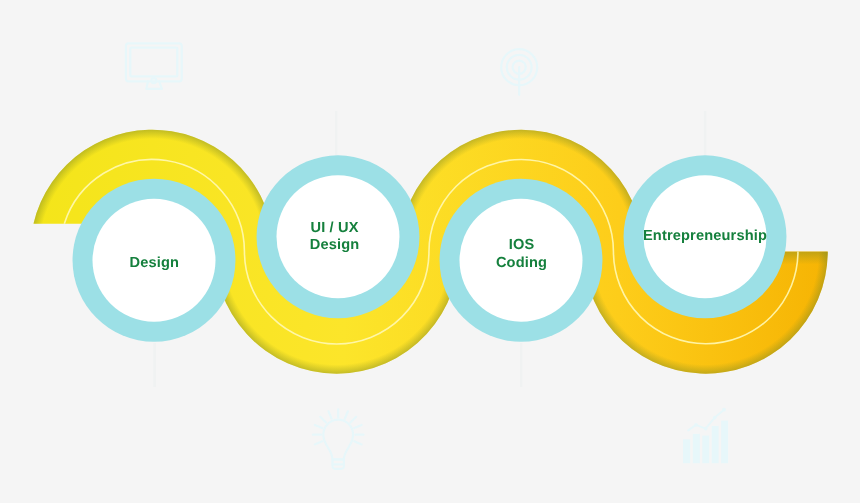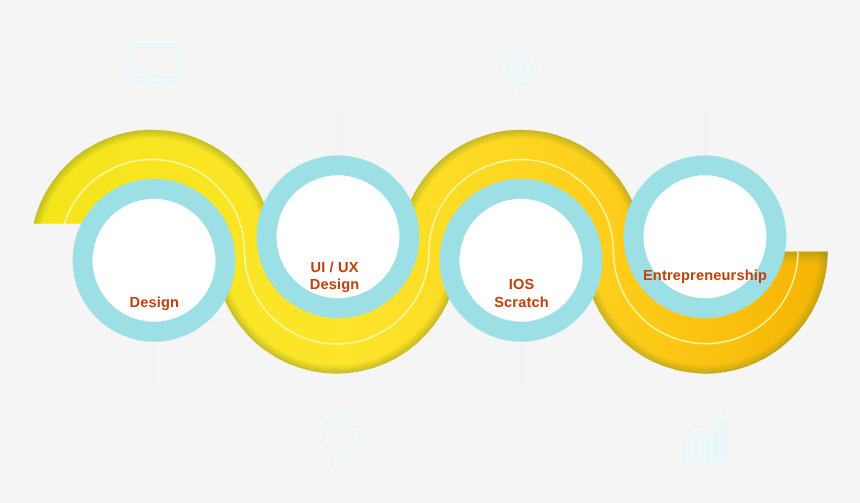--- a/index.html
+++ b/index.html
@@ -4,23 +4,23 @@
 <title>Learning Path</title>
 <style>
   html,body{margin:0;padding:0;}
   body{width:860px;height:503px;overflow:hidden;background:#f5f5f5;
        font-family:"Liberation Sans",sans-serif;
        -webkit-font-smoothing:antialiased;
        text-rendering:geometricPrecision;}
   #stage{position:relative;width:860px;height:503px;background:#f5f5f5;}
   svg.layer{position:absolute;left:0;top:0;width:860px;height:503px;display:block;}
   .node-label{
-    position:absolute;text-align:center;font-weight:700;color:#c2410c;
+    position:absolute;text-align:center;font-weight:700;color:#15803d;
     font-size:14.6px;line-height:17.6px;letter-spacing:.15px;
-    transform:translate(-50%,-50%) translateZ(0);white-space:pre-line;margin-top:40px;
+    transform:translate(-50%,-50%) translateZ(0);white-space:pre-line;
   }
 </style>
 </head>
 <body>
 
 <div id="stage">
 
 <svg class="layer" viewBox="0 0 860 503" xmlns="http://www.w3.org/2000/svg">
   <defs>
     <linearGradient id="gRibbon" x1="0" y1="0" x2="860" y2="0" gradientUnits="userSpaceOnUse">
@@ -170,16 +170,16 @@
       <circle cx="705" cy="236.8" r="81.45" fill="#9ce0e6"></circle>
       <circle cx="705" cy="236.8" r="61.5" fill="#ffffff"></circle>
     </g>
   </g>
 </svg>
 
 <div class="node-label" style="left:154.4px;top:264.0px">Design</div>
 <div class="node-label" style="left:334.5px;top:237.7px">UI / UX
 Design</div>
 <div class="node-label" style="left:521.5px;top:255.3px">IOS
-Scratch</div>
+Coding</div>
 <div class="node-label" style="left:705px;top:236.6px">Entrepreneurship</div>
 
 </div>
 
 </body></html>

